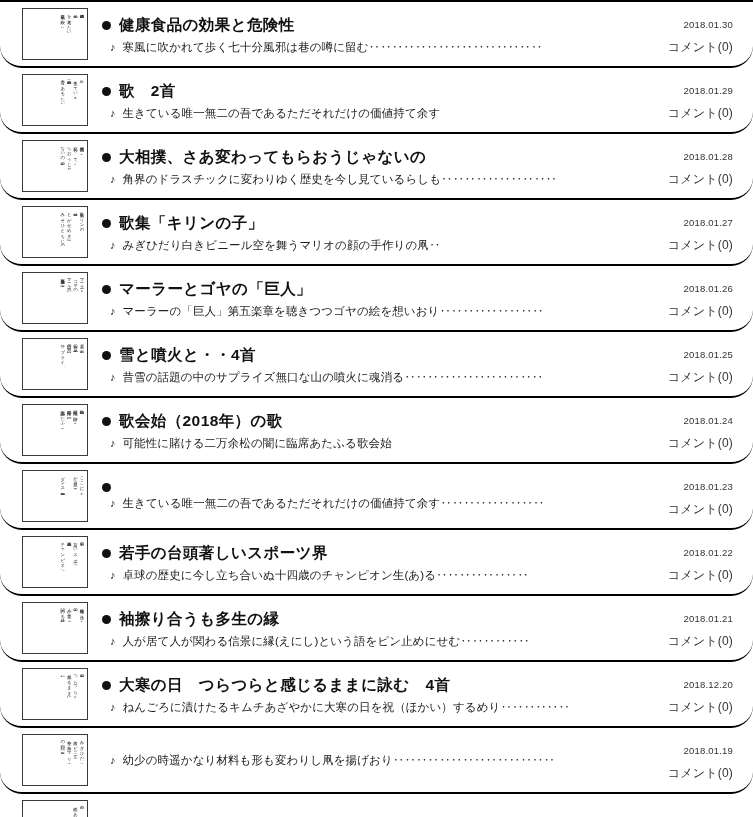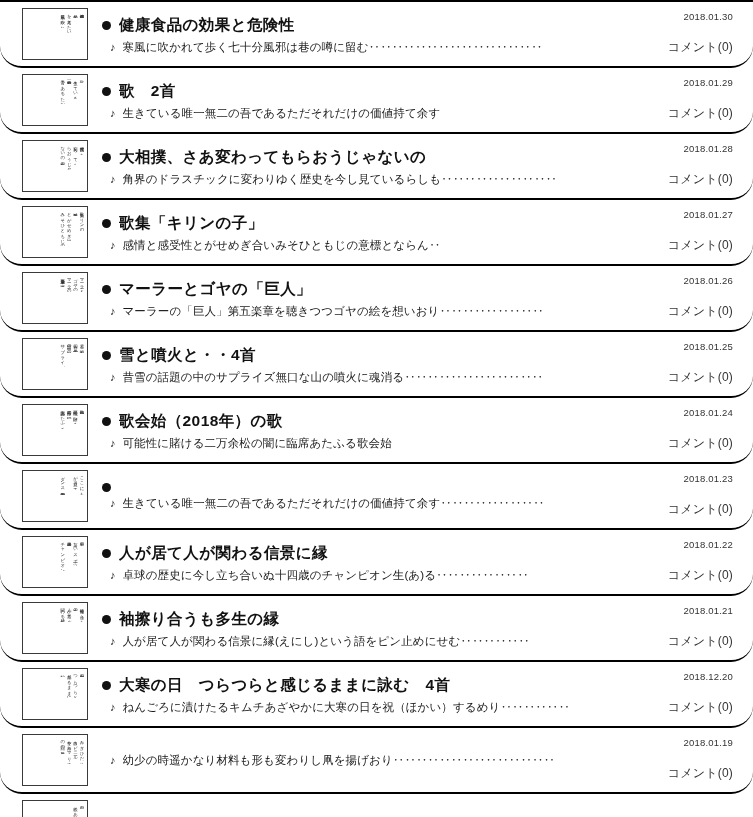--- a/index.html
+++ b/index.html
@@ -117,20 +117,21 @@
     justify-content: space-between;
     align-items: flex-end;
     padding: 5px 20px 6px 0;
     box-sizing: border-box;
   }
   .date {
     font-size: 9.5px;
     color: #333333;
     font-family: "Liberation Sans", sans-serif;
     letter-spacing: 0.2px;
+    margin-top: 8px;
   }
   .comments {
     font-size: 12px;
     color: #333333;
     letter-spacing: 0.2px;
   }
   .entry.partial {
     border-bottom: none;
     min-height: 14px;
     overflow: hidden;
@@ -226,21 +227,21 @@
       <div class="tcol">とがせめぎ合い</div>
       <div class="tcol">みそひともじの</div>
     </div>
     <div class="entry-body">
       <div class="row-title">
         <span class="bullet"></span>
         <span class="title">歌集「キリンの子」</span>
       </div>
       <div class="row-sub">
         <span class="note">♪</span>
-        <span class="sub-text">感情と感受性とがせめぎ合いみそひともじの意標とならん‥</span>
+        <span class="sub-text">みぎひだり白きビニール空を舞うマリオの顔の手作りの凧‥</span>
       </div>
     </div>
     <div class="entry-meta">
       <span class="date">2018.01.27</span>
       <span class="comments">コメント(0)</span>
     </div>
   </div>
 
   <div class="entry">
     <div class="entry-thumb">
@@ -336,21 +337,21 @@
   <div class="entry">
     <div class="entry-thumb">
       <div class="tcol">若手の台頭</div>
       <div class="tcol">著しいスポーツ</div>
       <div class="tcol">界卓球の歴史</div>
       <div class="tcol">チャンピオン生</div>
     </div>
     <div class="entry-body">
       <div class="row-title">
         <span class="bullet"></span>
-        <span class="title">人が居て人が関わる信景に縁</span>
+        <span class="title">若手の台頭著しいスポーツ界</span>
       </div>
       <div class="row-sub">
         <span class="note">♪</span>
         <span class="sub-text">卓球の歴史に今し立ち合いぬ十四歳のチャンピオン生(あ)る‥‥‥‥‥‥‥‥</span>
       </div>
     </div>
     <div class="entry-meta">
       <span class="date">2018.01.22</span>
       <span class="comments">コメント(0)</span>
     </div>

